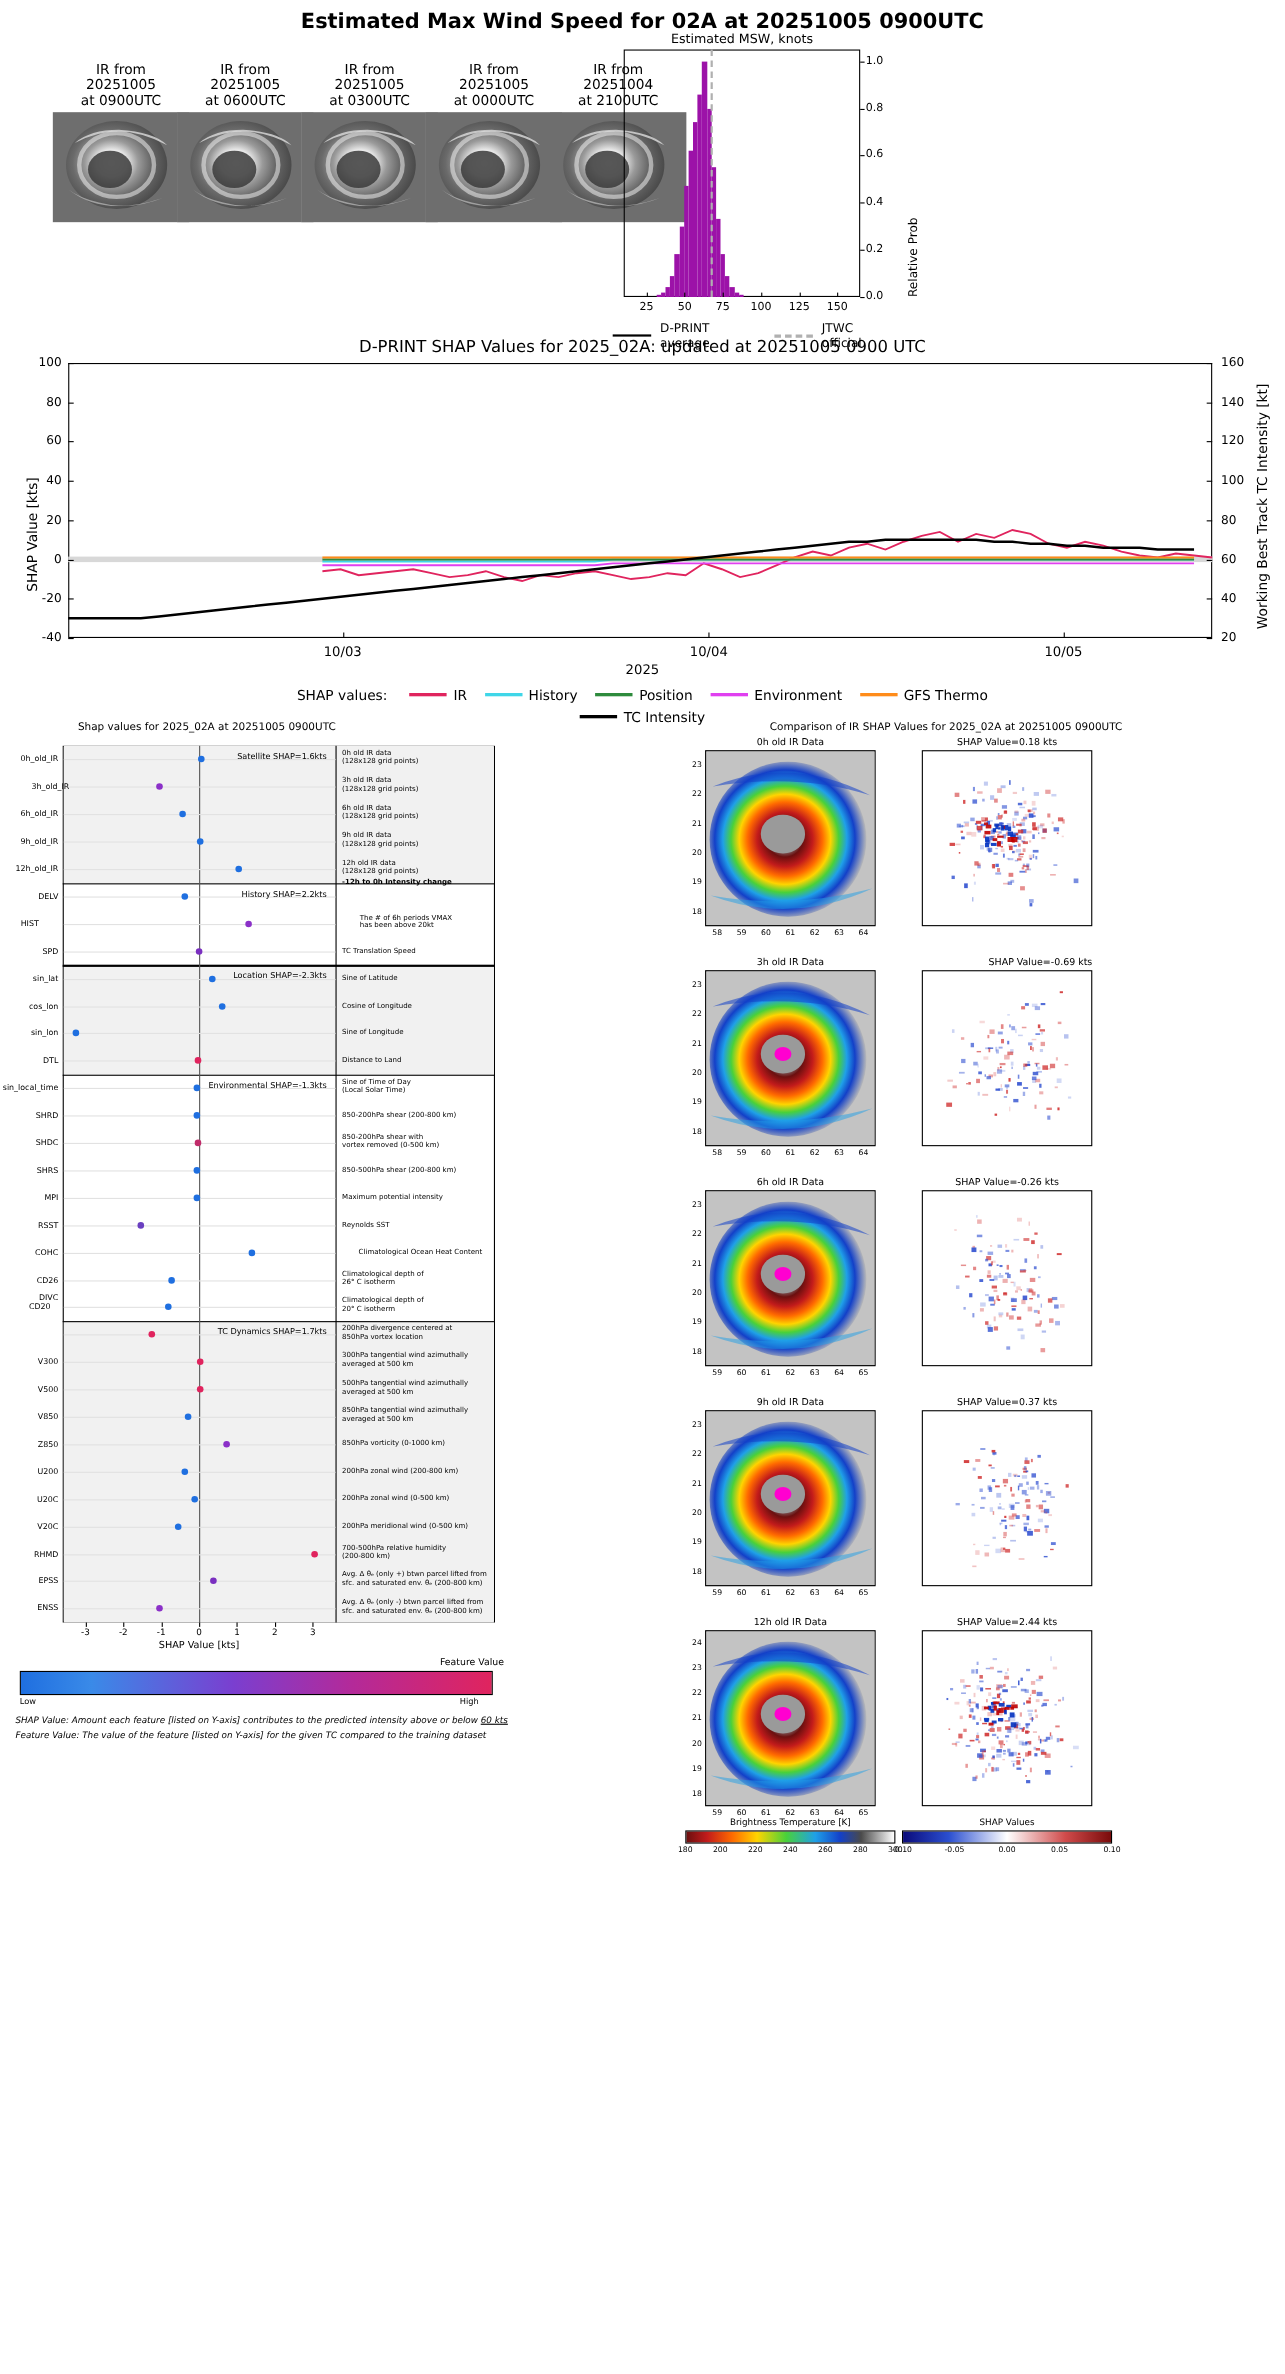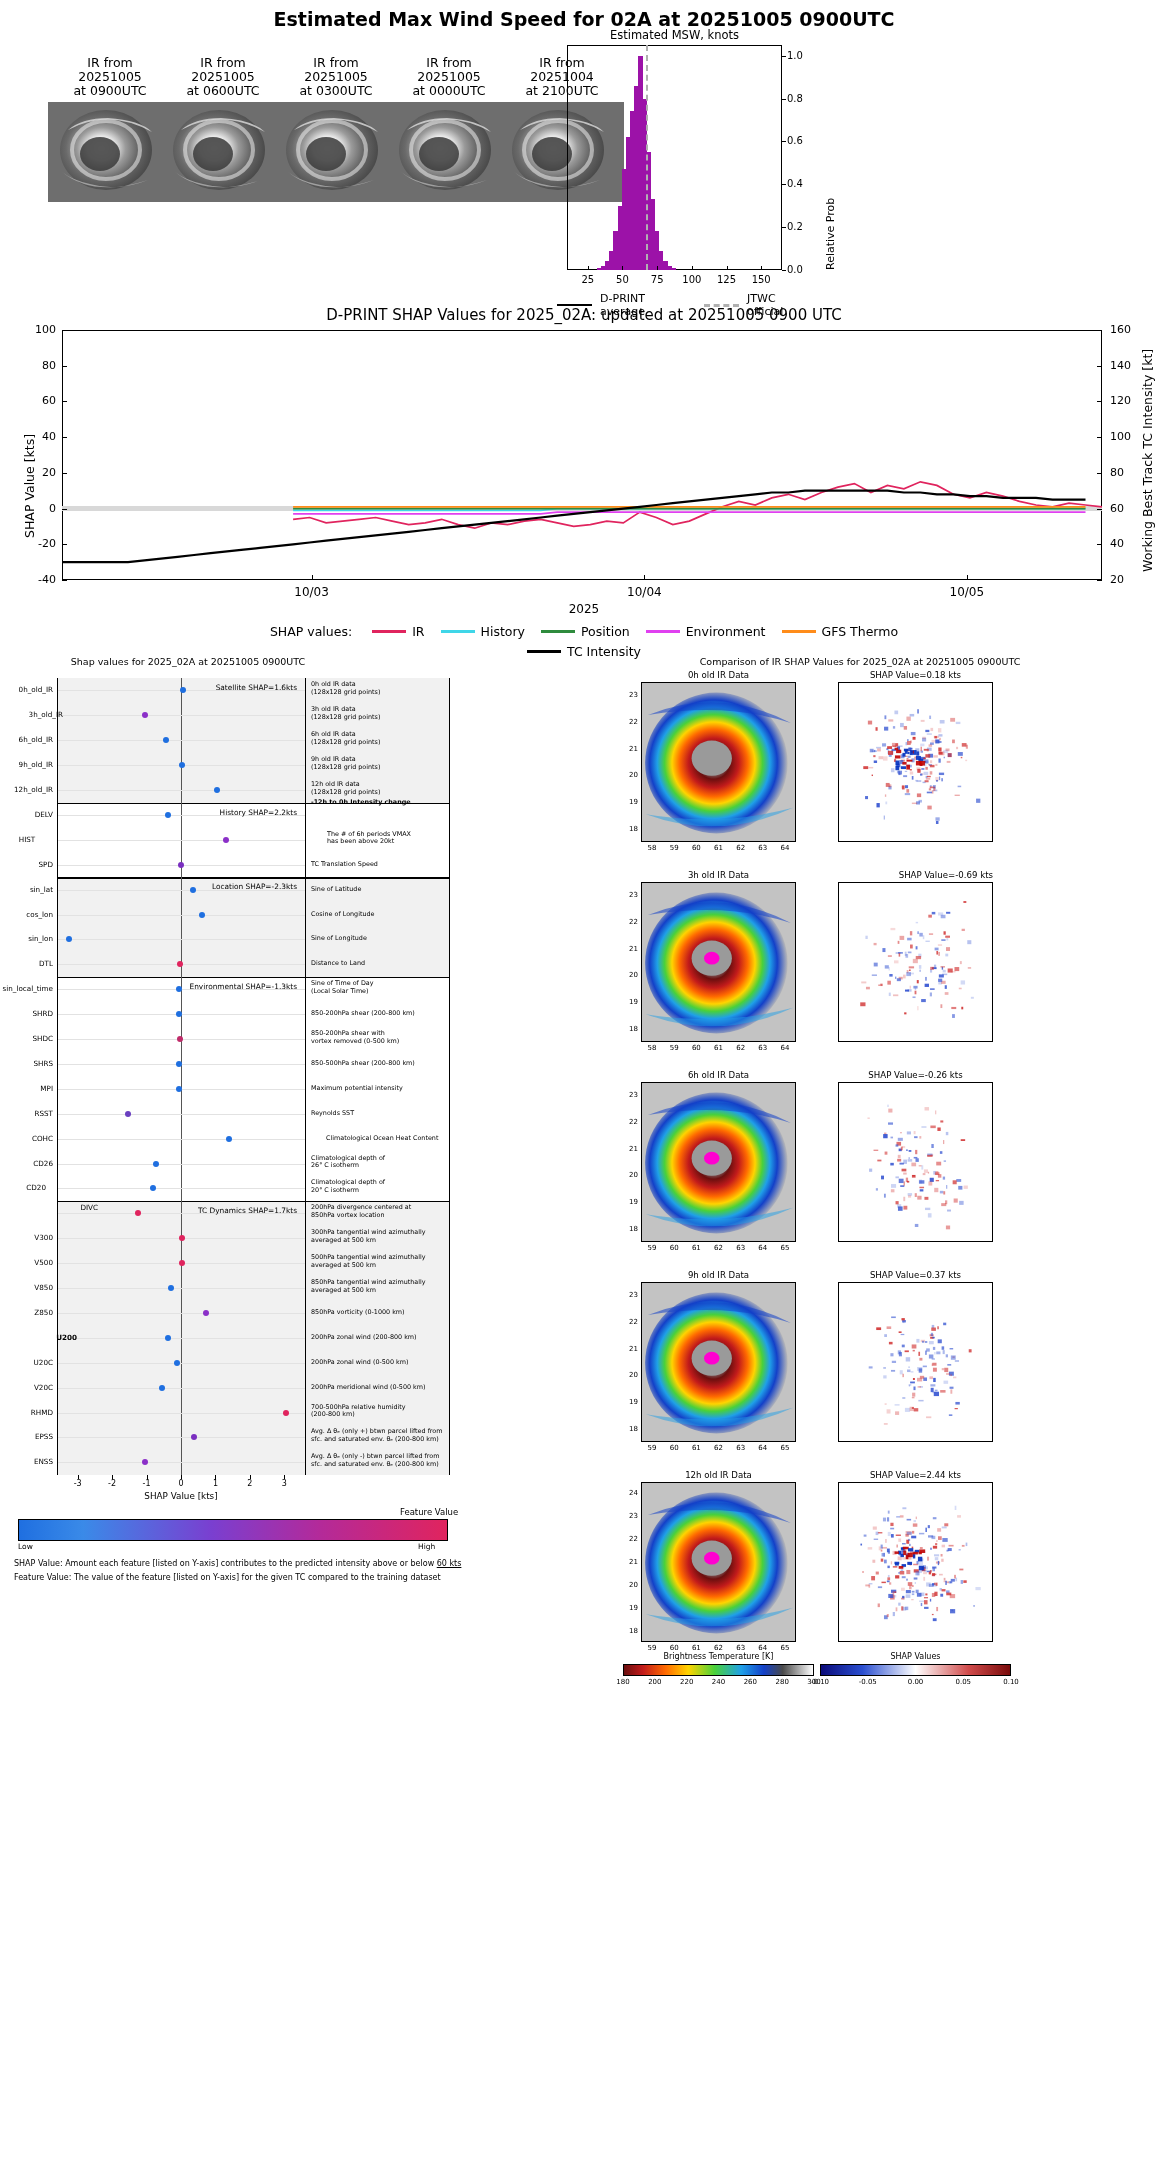--- a/index.html
+++ b/index.html
@@ -19,21 +19,21 @@
   .dotlabel{position:absolute;font-size:7.2px;text-align:right;white-space:nowrap;}
   .desc{position:absolute;font-size:6.4px;line-height:7.6px;white-space:pre;}
   .grp-lbl{position:absolute;font-size:7.4px;}
   .dot{position:absolute;width:6px;height:6px;border-radius:50%;}
   
   .ir-panel{position:absolute;border:1px solid #000;box-sizing:border-box;}
   .small-title{position:absolute;font-size:8.6px;text-align:center;}
   .axnum{position:absolute;font-size:7px;}
   
   .cbar{position:absolute;border:1px solid #000;box-sizing:border-box;}
-  .foot{position:absolute;font-size:8px;}
+  .foot{position:absolute;font-size:8px;font-style:italic;}
   u{text-decoration:underline;}
 </style>
 </head>
 <body>
 
 <div class="page">
 
   <div class="abs title-main">Estimated Max Wind Speed for 02A at 20251005 0900UTC</div>
 
   <div id="ir-thumbs">
@@ -387,21 +387,21 @@
       <div class="dotlabel" style="left:1px;top:1158.55px;width:52px;">CD26</div>
       <div class="dot" style="left:153.2px;top:1160.55px;background:#1f6fe0;"></div>
       <div class="desc" style="left:311px;top:1154.55px;">Climatological depth of
 26° C isotherm</div>
       <div class="abs" style="left:58px;top:1188.45px;width:247px;height:1px;background:#e2e2e2;"></div>
       <div class="dotlabel" style="left:1px;top:1183.45px;width:45px;">CD20</div>
       <div class="dot" style="left:150.44444444444443px;top:1185.45px;background:#1f6fe0;"></div>
       <div class="desc" style="left:311px;top:1179.45px;">Climatological depth of
 20° C isotherm</div>
       <div class="abs" style="left:58px;top:1213.3500000000001px;width:247px;height:1px;background:#e2e2e2;"></div>
-      <div class="dotlabel" style="left:1px;top:1203px;width:52px;padding-left:45px;">DIVC</div>
+      <div class="dotlabel" style="left:1px;top:1175px;width:52px;">DIVC</div>
       <div class="dot" style="left:134.94444444444446px;top:1210.3500000000001px;background:#e0245e;"></div>
       <div class="desc" style="left:311px;top:1204.3500000000001px;">200hPa divergence centered at
 850hPa vortex location</div>
       <div class="abs" style="left:58px;top:1238.25px;width:247px;height:1px;background:#e2e2e2;"></div>
       <div class="dotlabel" style="left:1px;top:1233.25px;width:52px;">V300</div>
       <div class="dot" style="left:178.68888888888887px;top:1235.25px;background:#e0245e;"></div>
       <div class="desc" style="left:311px;top:1229.25px;">300hPa tangential wind azimuthally
 averaged at 500 km</div>
       <div class="abs" style="left:58px;top:1263.1499999999999px;width:247px;height:1px;background:#e2e2e2;"></div>
       <div class="dotlabel" style="left:1px;top:1258.1499999999999px;width:52px;">V500</div>
@@ -411,21 +411,21 @@
       <div class="abs" style="left:58px;top:1288.05px;width:247px;height:1px;background:#e2e2e2;"></div>
       <div class="dotlabel" style="left:1px;top:1283.05px;width:52px;">V850</div>
       <div class="dot" style="left:167.66666666666669px;top:1285.05px;background:#1f6fe0;"></div>
       <div class="desc" style="left:311px;top:1279.05px;">850hPa tangential wind azimuthally
 averaged at 500 km</div>
       <div class="abs" style="left:58px;top:1312.95px;width:247px;height:1px;background:#e2e2e2;"></div>
       <div class="dotlabel" style="left:1px;top:1307.95px;width:52px;">Z850</div>
       <div class="dot" style="left:202.79999999999998px;top:1309.95px;background:#8b30c8;"></div>
       <div class="desc" style="left:311px;top:1308.95px;">850hPa vorticity (0-1000 km)</div>
       <div class="abs" style="left:58px;top:1337.8500000000001px;width:247px;height:1px;background:#e2e2e2;"></div>
-      <div class="dotlabel" style="left:1px;top:1332.8500000000001px;width:76px;font-weight:bold;">U200</div>
+      <div class="dotlabel" style="left:1px;top:1332.8500000000001px;width:52px;">U200</div>
       <div class="dot" style="left:164.9111111111111px;top:1334.8500000000001px;background:#1f6fe0;"></div>
       <div class="desc" style="left:311px;top:1333.8500000000001px;">200hPa zonal wind (200-800 km)</div>
       <div class="abs" style="left:58px;top:1362.75px;width:247px;height:1px;background:#e2e2e2;"></div>
       <div class="dotlabel" style="left:1px;top:1357.75px;width:52px;">U20C</div>
       <div class="dot" style="left:173.86666666666667px;top:1359.75px;background:#1f6fe0;"></div>
       <div class="desc" style="left:311px;top:1358.75px;">200hPa zonal wind (0-500 km)</div>
       <div class="abs" style="left:58px;top:1387.6499999999999px;width:247px;height:1px;background:#e2e2e2;"></div>
       <div class="dotlabel" style="left:1px;top:1382.6499999999999px;width:52px;">V20C</div>
       <div class="dot" style="left:159.05555555555554px;top:1384.6499999999999px;background:#1f6fe0;"></div>
       <div class="desc" style="left:311px;top:1383.6499999999999px;">200hPa meridional wind (0-500 km)</div>

